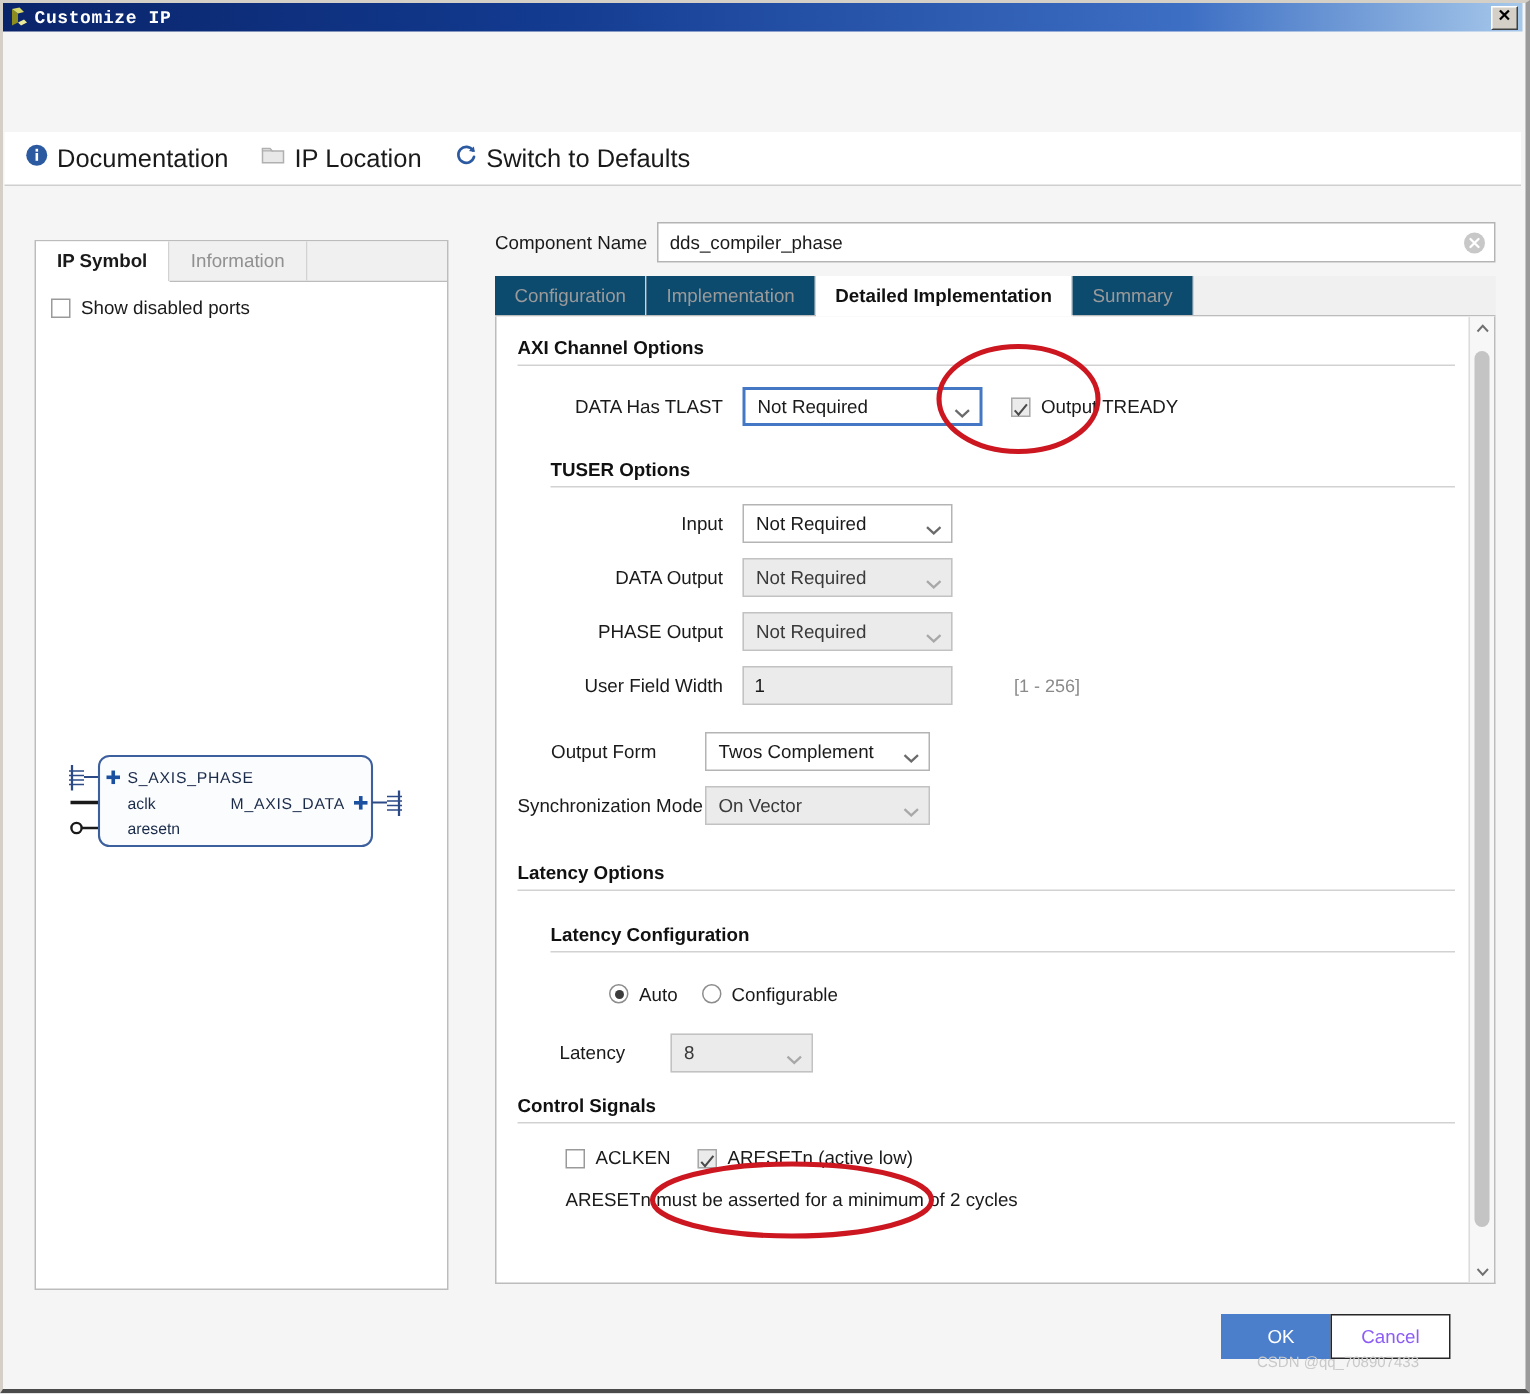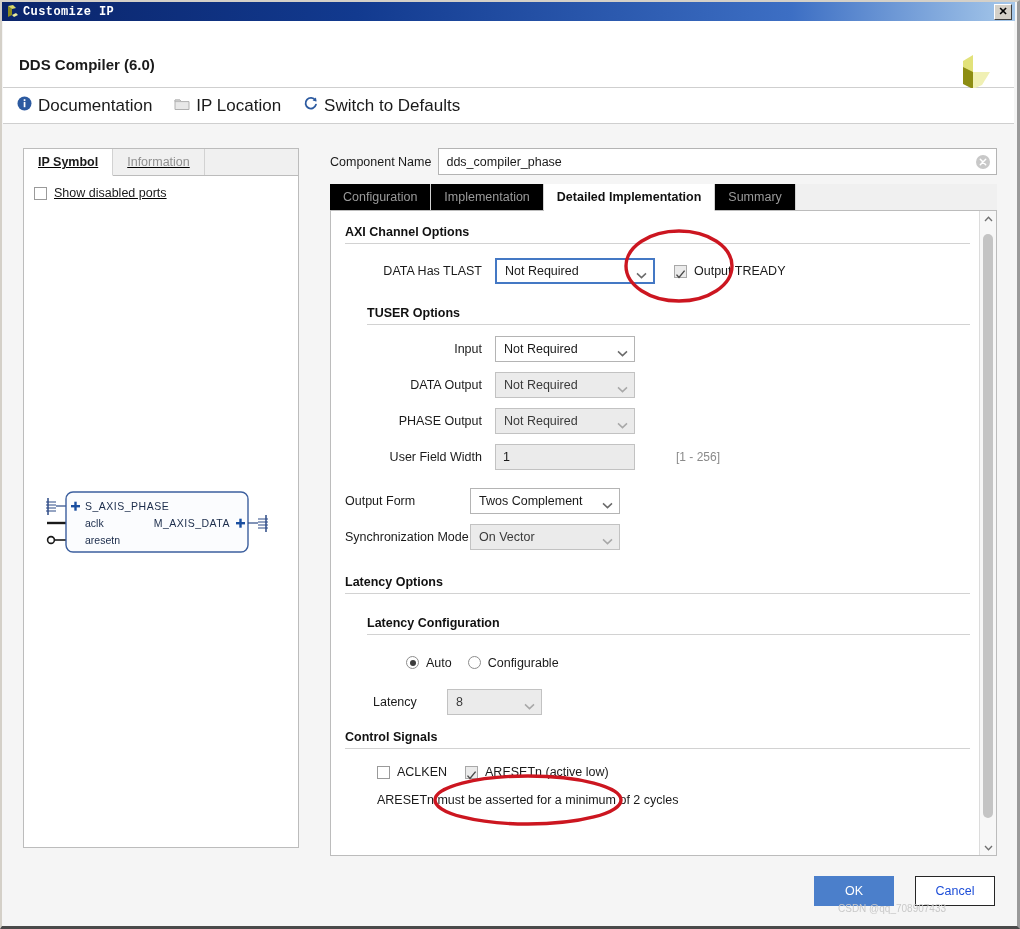--- a/index.html
+++ b/index.html
@@ -128,26 +128,25 @@
   .body-area {
     position: absolute;
     left: 3px; top: 124px;
     width: 1011px; height: 738px;
     background: #f5f5f5;
   }
 
   
   .left-panel {
     position: absolute;
-    left: 20px; top: 24px;
+    left: 20px; top: 36px;
     width: 276px; height: 700px;
     background: #ffffff;
     border: 1px solid #bcbcbc;
     box-sizing: border-box;
-    text-decoration: underline;
   }
   .lp-tabstrip {
     height: 27px;
     background: #f0f0f0;
     border-bottom: 1px solid #bcbcbc;
     display: flex;
     align-items: stretch;
     box-sizing: border-box;
   }
   .lp-tab {
@@ -268,21 +267,21 @@
     align-items: stretch;
     background: #f0f0f0;
     border-bottom: 1px solid #bcbcbc;
     box-sizing: border-box;
   }
   .rp-tab {
     display: flex; align-items: center;
     padding: 0 13px;
     font-size: 12.5px;
     color: #9a9a9a;
-    background: #000000;
+    background: #0c4a6e;
     border-right: 1px solid #d2d2d2;
     cursor: pointer;
     white-space: nowrap;
     box-sizing: border-box;
   }
   .rp-tab.active {
     background: #ffffff;
     color: #111111;
     font-weight: bold;
     border-bottom: 1px solid #ffffff;
@@ -448,24 +447,24 @@
     box-sizing: border-box;
   }
   .btn-ok {
     left: 811px; top: 14px;
     width: 80px;
     background: #4b7fcb;
     color: #ffffff;
     border: 1px solid #4b7fcb;
   }
   .btn-cancel {
-    left: 912px; top: 14px;
+    left: 884px; top: 14px;
     width: 80px;
     background: #ffffff;
-    color: #1d4ed8;
+    color: #8b5cf6;
     border: 1px solid #262626;
   }
   .watermark {
     position: absolute;
     left: 838px; top: 903px;
     font-size: 10px;
     color: #c9c9c9;
     white-space: nowrap;
     pointer-events: none;
   }
@@ -488,30 +487,20 @@
         <polygon points="4,2 8,5 8,11 4,13" fill="#8d8d1f"></polygon>
         <polygon points="4,2 9,1 12,4 8,5" fill="#d8d86a"></polygon>
         <polygon points="8,11 12,9 14,11 10,13" fill="#eaea9a"></polygon>
       </svg>
     </span>
     <span class="title-text">Customize IP</span>
     <span class="title-spacer"></span>
     <span class="close-btn">✕</span>
   </div>
 
-  <div class="header">
-    <div class="header-title">DDS Compiler (6.0)</div>
-    <div class="xilinx-logo">
-      <svg width="46" height="48" viewBox="0 0 46 48">
-        <polygon points="13,10 23,4 23,21 13,27" fill="#e2e27a"></polygon>
-        <polygon points="13,16 23,21 23,38 13,33" fill="#8d8d12"></polygon>
-        <polygon points="23,21 40,21 32,34 23,38" fill="#f0f0b4"></polygon>
-      </svg>
-    </div>
-  </div>
 
   <div class="toolbar">
     <div class="tb-item">
       <span>
         <svg width="15" height="15" viewBox="0 0 15 15">
           <circle cx="7.5" cy="7.5" r="7" fill="#2c5aa0"></circle>
           <rect x="6.7" y="6" width="1.7" height="5.2" fill="#ffffff"></rect>
           <rect x="6.7" y="3.2" width="1.7" height="1.9" fill="#ffffff"></rect>
         </svg>
       </span>
@@ -698,21 +687,21 @@
 
           <div class="field-row" style="margin-top:10px">
             <span class="field-label" style="width:137px">User Field Width</span>
             <span class="textbox" style="width:140px; margin-left:13px">
               <span>1</span>
             </span>
             <span class="hint">[1 - 256]</span>
           </div>
 
           <div class="field-row" style="margin-top:18px">
-            <span class="field-label" style="width:115px; text-align:left">Output Form</span>
+            <span class="field-label" style="width:115px; text-align:center">Output Form</span>
             <span class="combo" style="width:150px; margin-left:10px">
               <span>Twos Complement</span>
               <span class="chev">
                 <svg width="11" height="7" viewBox="0 0 11 7">
                     <path d="M1 1.4 L5.5 5.6 L10 1.4" fill="none" stroke="#6b6b6b" stroke-width="1.5"></path>
                   </svg>
               </span>
             </span>
           </div>
 

